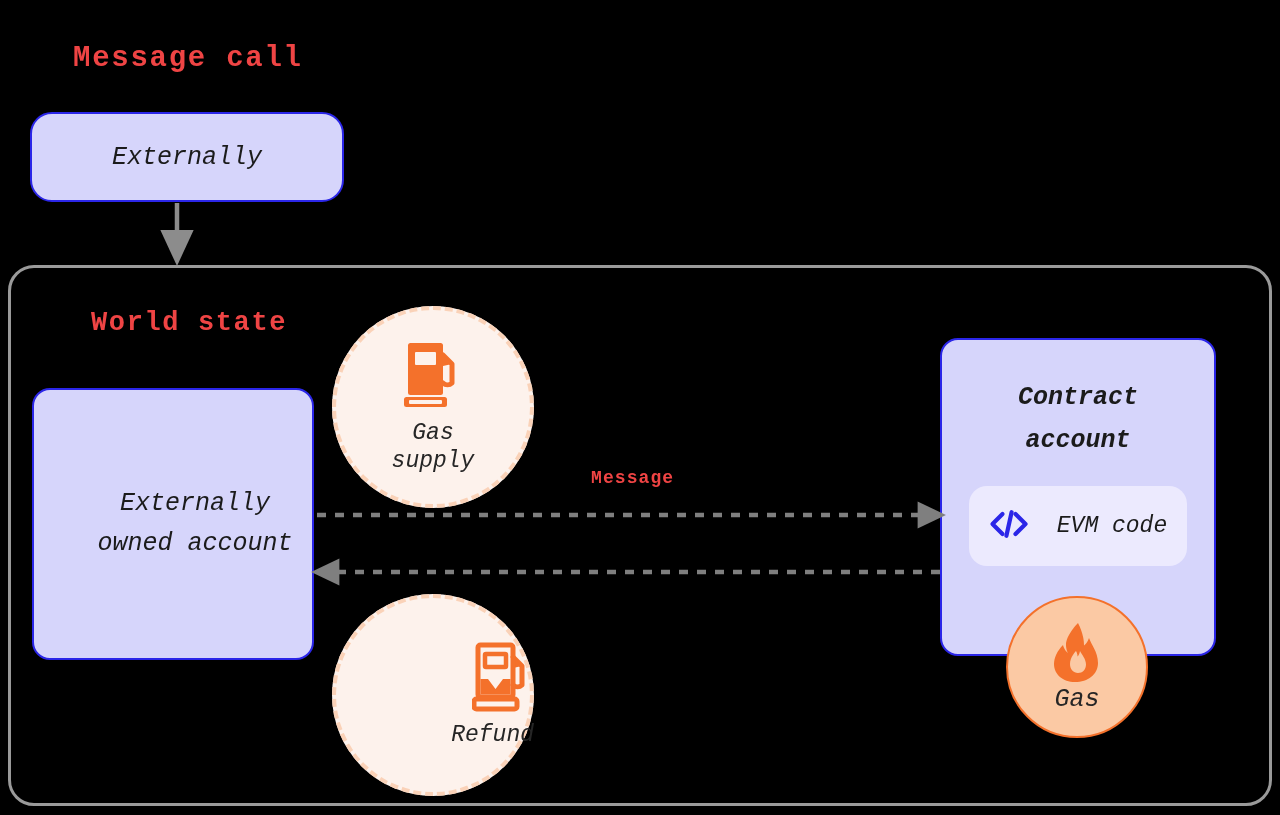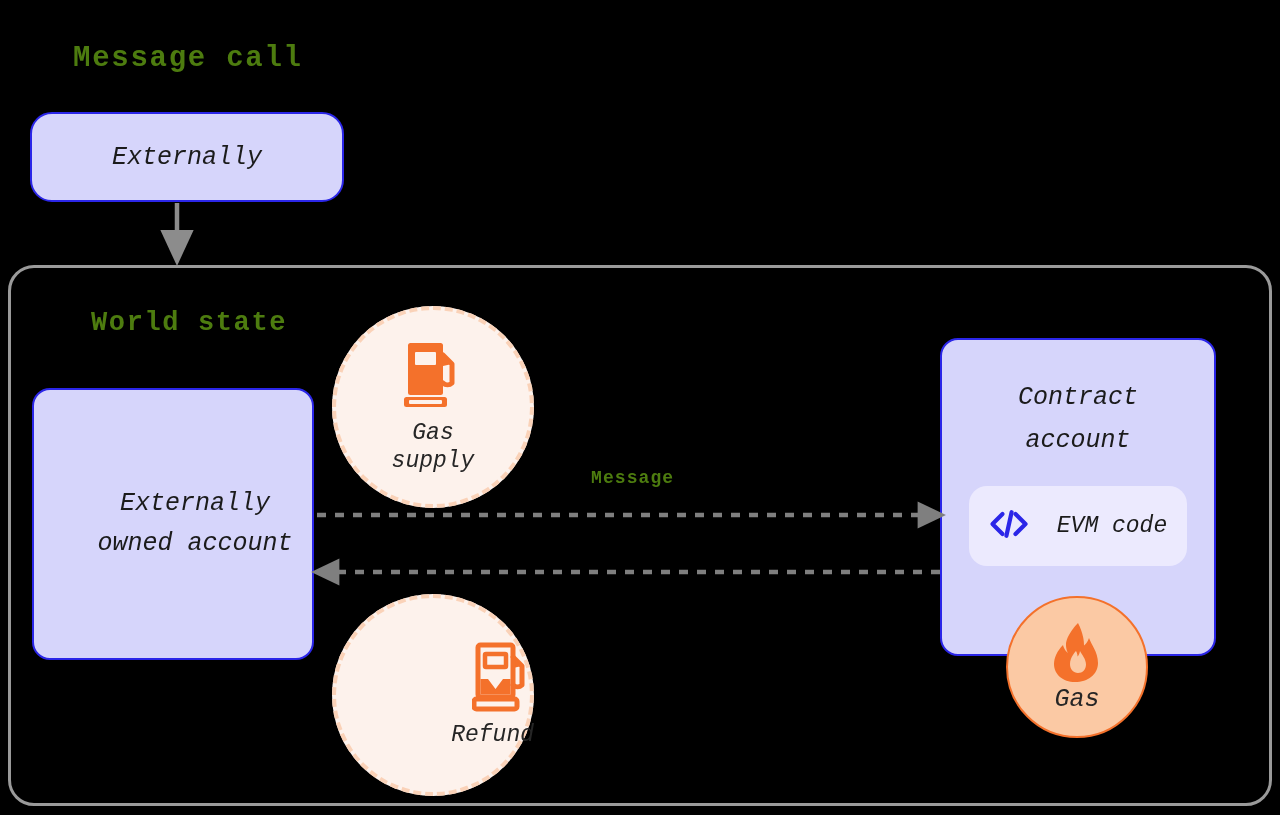--- a/index.html
+++ b/index.html
@@ -18,21 +18,21 @@
     height: 815px;
     background: #000000;
     font-family: "Liberation Mono", "DejaVu Sans Mono", monospace;
   }
 
   
   .heading {
     position: absolute;
     font-family: "Liberation Mono", "DejaVu Sans Mono", monospace;
     font-weight: bold;
-    color: #4d7c0f;
+    color: #ef4444;
     letter-spacing: 0.06em;
     white-space: nowrap;
   }
   #title-message-call { left: 73px; top: 42px; font-size: 29px; }
   #label-world-state  { left: 67px; top: 308px; font-size: 27px; margin-left: 24px; }
   #label-message      { left: 591px; top: 468px; font-size: 18px; }
 
   
   .node {
     position: absolute;
@@ -65,21 +65,21 @@
   }
 
   #node-contract {
     left: 940px; top: 338px;
     width: 276px; height: 318px;
     border-radius: 18px;
     font-size: 25px;
     justify-content: flex-start;
     padding-top: 36px;
   }
-  #node-contract .contract-title { line-height: 1.72; }
+  #node-contract .contract-title { line-height: 1.72; font-weight: bold; }
 
   
   #evm-pill {
     position: absolute;
     left: 969px; top: 486px;
     width: 218px; height: 80px;
     background: #eceafe;
     border-radius: 18px;
     display: flex;
     align-items: center;

